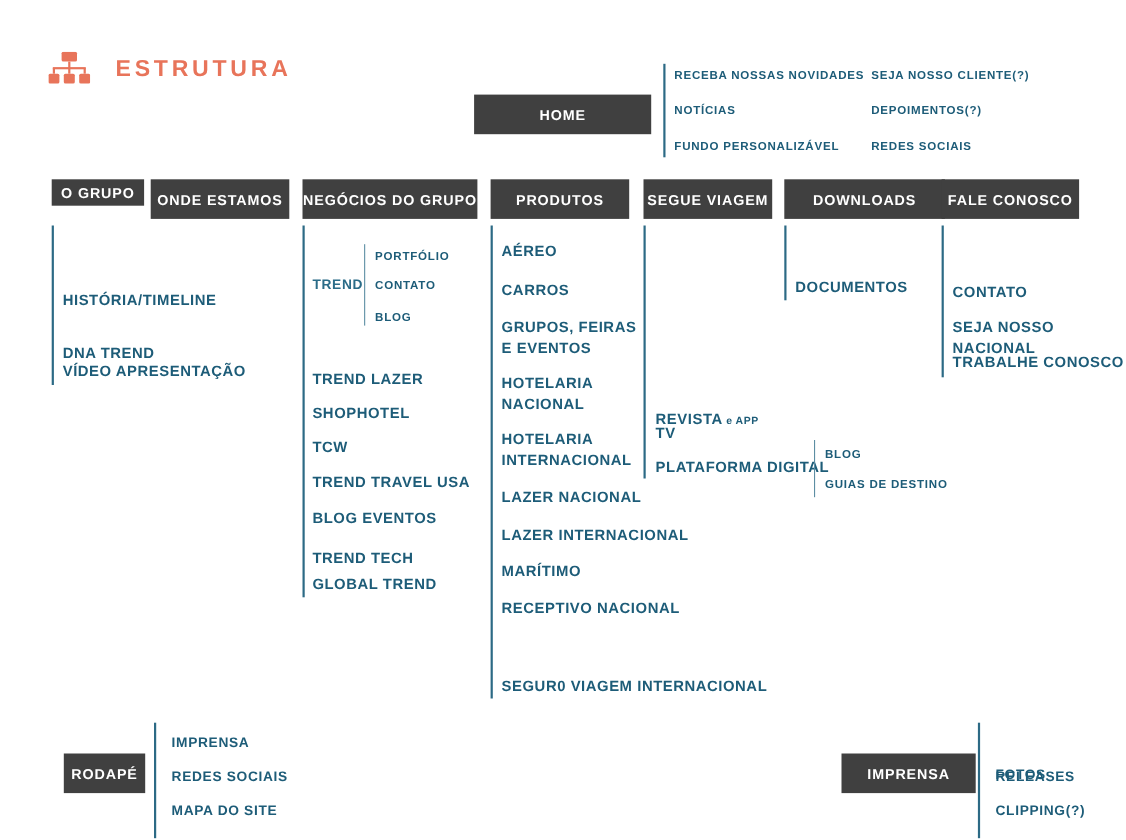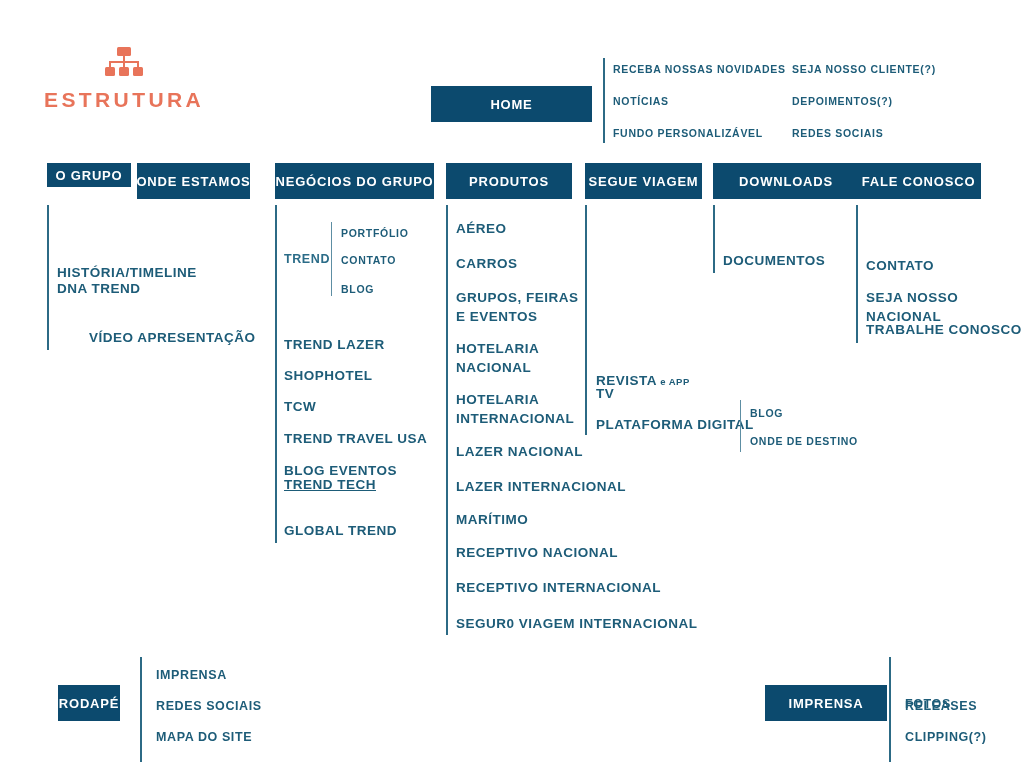--- a/index.html
+++ b/index.html
@@ -5,31 +5,31 @@
   * { box-sizing: border-box; margin: 0; padding: 0; }
   html, body {
     width: 1024px; height: 764px;
     background: #ffffff;
     font-family: "Liberation Sans", sans-serif;
     overflow: hidden;
   }
   #root { position: relative; width: 1024px; height: 764px; }
 
   
-  .logo { position: absolute; left: 44px; top: 47px; display: flex; align-items: center; gap: 12px; flex-direction: column; }
+  .logo { position: absolute; left: 44px; top: 47px; display: flex; align-items: center; gap: 23px; }
   .logo-mark { width: 38px; height: 30px; display: block; }
   .logo-text {
     font-size: 21px; font-weight: bold; letter-spacing: 3.4px;
     color: #e8745a; line-height: 1;
   }
 
   
   .box {
     position: absolute;
-    background: #0c4a6e;
+    background: #404040;
     color: #ffffff;
     font-size: 13px;
     font-weight: bold;
     letter-spacing: 0.8px;
     display: flex;
     align-items: center;
     justify-content: center;
     text-align: center;
     white-space: nowrap;
   }
@@ -81,84 +81,83 @@
   <div class="leaf s11" style="left:613px; top:94px;">NOTÍCIAS</div>
   <div class="leaf s11" style="left:613px; top:126px;">FUNDO PERSONALIZÁVEL</div>
 
   <div class="leaf s11" style="left:792px; top:62px;">SEJA NOSSO CLIENTE(?)</div>
   <div class="leaf s11" style="left:792px; top:94px;">DEPOIMENTOS(?)</div>
   <div class="leaf s11" style="left:792px; top:126px;">REDES SOCIAIS</div>
 
   <div class="box" style="left:47px; top:163px; width:84px; height:24px;">O GRUPO</div>
   <div class="vrule" style="left:47px; top:205px; height:145px;"></div>
   <div class="leaf s14" style="left:57px; top:264px;">HISTÓRIA/TIMELINE</div>
-  <div class="leaf s14" style="left:57px; top:280px;">DNA TREND</div>
-  <div class="leaf s14" style="left:57px; top:329px;margin-left:32px;">VÍDEO APRESENTAÇÃO</div>
+  <div class="leaf s14" style="left:57px; top:312px;">DNA TREND</div>
+  <div class="leaf s14" style="left:57px; top:329px;">VÍDEO APRESENTAÇÃO</div>
 
-  <div class="box" style="left:137px; top:163px; width:113px; height:36px;">ONDE ESTAMOS</div>
+  <div class="box" style="left:137px; top:163px; width:126px; height:36px;">ONDE ESTAMOS</div>
 
   <div class="box" style="left:275px; top:163px; width:159px; height:36px;">NEGÓCIOS DO GRUPO</div>
   <div class="vrule" style="left:275px; top:205px; height:338px;"></div>
 
   <div class="leaf s13 group-label" style="left:284px; top:251px;">TREND</div>
   <div class="vrule thin" style="left:331px; top:222px; height:74px;"></div>
   <div class="leaf s11" style="left:341px; top:226px;">PORTFÓLIO</div>
   <div class="leaf s11" style="left:341px; top:253px;">CONTATO</div>
   <div class="leaf s11" style="left:341px; top:282px;">BLOG</div>
 
   <div class="leaf s14" style="left:284px; top:336px;">TREND LAZER</div>
   <div class="leaf s14" style="left:284px; top:367px;">SHOPHOTEL</div>
   <div class="leaf s14" style="left:284px; top:398px;">TCW</div>
   <div class="leaf s14" style="left:284px; top:430px;">TREND TRAVEL USA</div>
   <div class="leaf s14" style="left:284px; top:462px;">BLOG EVENTOS</div>
-  <div class="leaf s14" style="left:284px; top:476px;text-decoration:underline;">TREND TECH</div>
+  <div class="leaf s14" style="left:284px; top:499px;">TREND TECH</div>
   <div class="leaf s14" style="left:284px; top:522px;">GLOBAL TREND</div>
 
   <div class="box" style="left:446px; top:163px; width:126px; height:36px;">PRODUTOS</div>
   <div class="vrule" style="left:446px; top:205px; height:430px;"></div>
 
   <div class="leaf s14" style="left:456px; top:220px;">AÉREO</div>
   <div class="leaf s14" style="left:456px; top:255px;">CARROS</div>
   <div class="leaf s14" style="left:456px; top:289px;">GRUPOS, FEIRAS
 E EVENTOS</div>
   <div class="leaf s14" style="left:456px; top:340px;">HOTELARIA
 NACIONAL</div>
   <div class="leaf s14" style="left:456px; top:391px;">HOTELARIA
 INTERNACIONAL</div>
   <div class="leaf s14" style="left:456px; top:443px;">LAZER NACIONAL</div>
   <div class="leaf s14" style="left:456px; top:478px;">LAZER INTERNACIONAL</div>
   <div class="leaf s14" style="left:456px; top:511px;">MARÍTIMO</div>
   <div class="leaf s14" style="left:456px; top:544px;">RECEPTIVO NACIONAL</div>
-  <div class="leaf s14" style="left:456px; top:579px;">RECEPTIVO INTERNACIONAL</div>
   <div class="leaf s14" style="left:456px; top:615px;">SEGUR0 VIAGEM INTERNACIONAL</div>
 
   <div class="box" style="left:585px; top:163px; width:117px; height:36px;">SEGUE VIAGEM</div>
   <div class="vrule" style="left:585px; top:205px; height:230px;"></div>
 
   <div class="leaf s14" style="left:596px; top:353px;">
     <span>REVISTA</span><span class="small-suffix">&nbsp;</span><span class="small-suffix">e APP</span>
   </div>
   <div class="leaf s14" style="left:596px; top:385px;">TV</div>
   <div class="leaf s14" style="left:596px; top:416px;">PLATAFORMA DIGITAL</div>
 
   <div class="vrule thin" style="left:740px; top:400px; height:52px;"></div>
   <div class="leaf s11" style="left:750px; top:406px;">BLOG</div>
-  <div class="leaf s11" style="left:750px; top:434px;">ONDE DE DESTINO</div>
+  <div class="leaf s11" style="left:750px; top:434px;">GUIAS DE DESTINO</div>
 
   <div class="box" style="left:713px; top:163px; width:146px; height:36px;">DOWNLOADS</div>
   <div class="vrule" style="left:713px; top:205px; height:68px;"></div>
   <div class="leaf s14" style="left:723px; top:252px;">DOCUMENTOS</div>
 
   <div class="box" style="left:856px; top:163px; width:125px; height:36px;">FALE CONOSCO</div>
   <div class="vrule" style="left:856px; top:205px; height:138px;"></div>
   <div class="leaf s14" style="left:866px; top:257px;">CONTATO</div>
   <div class="leaf s14" style="left:866px; top:289px;">SEJA NOSSO NACIONAL</div>
   <div class="leaf s14" style="left:866px; top:321px;">TRABALHE CONOSCO</div>
 
-  <div class="box" style="left:58px; top:685px; width:62px; height:36px;">RODAPÉ</div>
+  <div class="box" style="left:58px; top:685px; width:74px; height:36px;">RODAPÉ</div>
   <div class="vrule" style="left:140px; top:657px; height:105px;"></div>
   <div class="leaf s13" style="left:156px; top:667px;">IMPRENSA</div>
   <div class="leaf s13" style="left:156px; top:698px;">REDES SOCIAIS</div>
   <div class="leaf s13" style="left:156px; top:729px;">MAPA DO SITE</div>
 
   <div class="box" style="left:765px; top:685px; width:122px; height:36px;">IMPRENSA</div>
   <div class="vrule" style="left:889px; top:657px; height:105px;"></div>
   <div class="leaf s13" style="left:905px; top:667px;margin-top:29px;">FOTOS</div>
   <div class="leaf s13" style="left:905px; top:698px;">RELEASES</div>
   <div class="leaf s13" style="left:905px; top:729px;">CLIPPING(?)</div>

